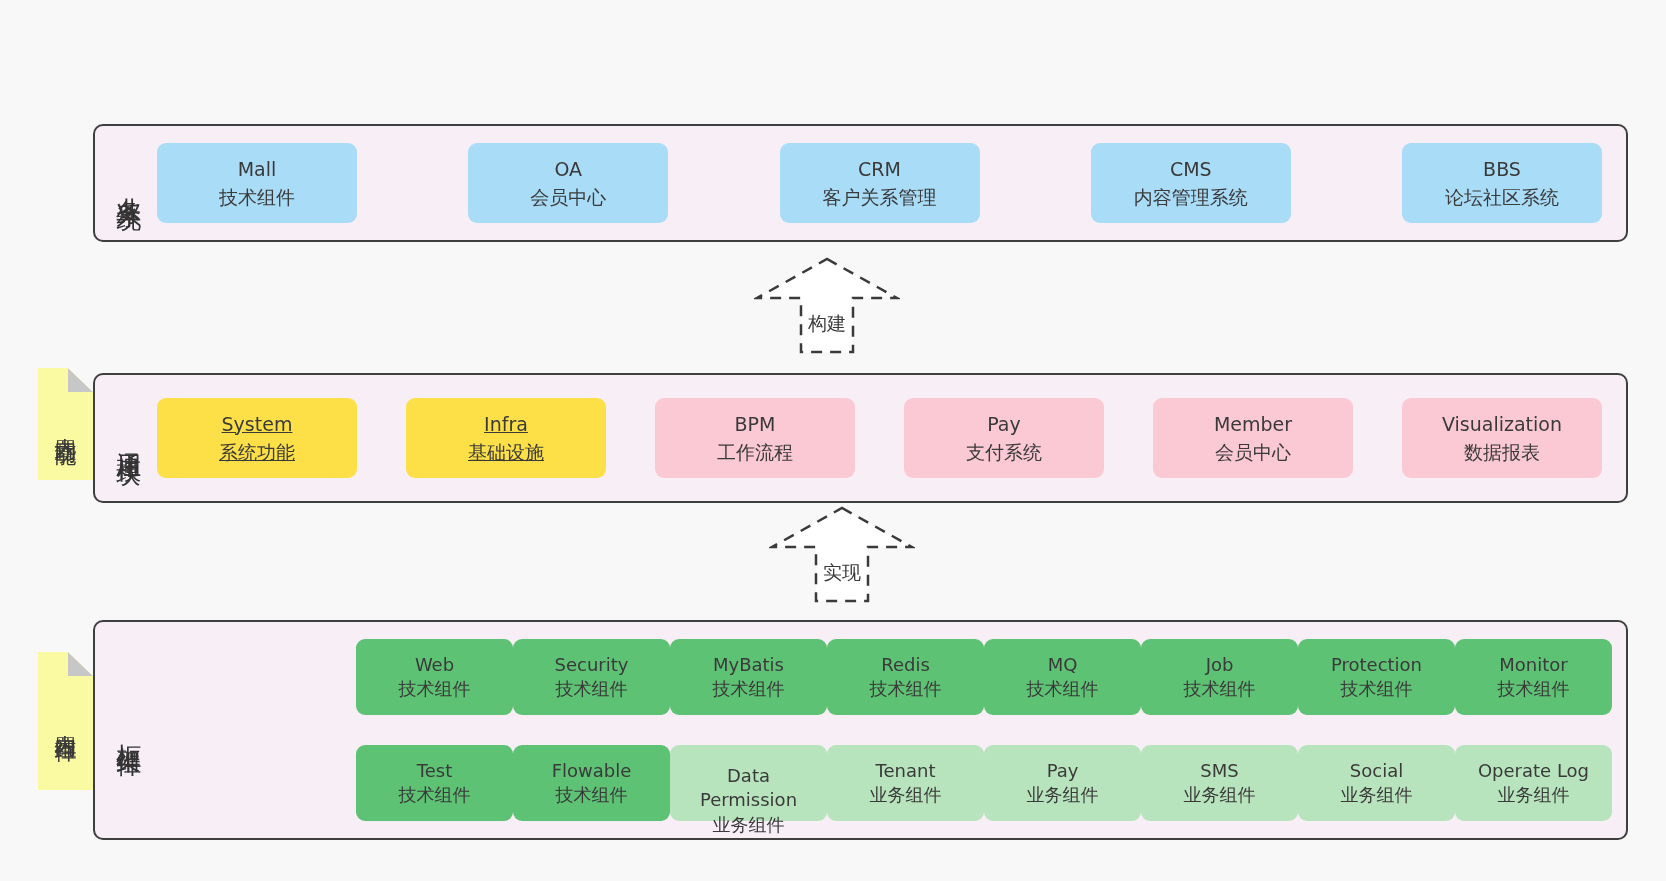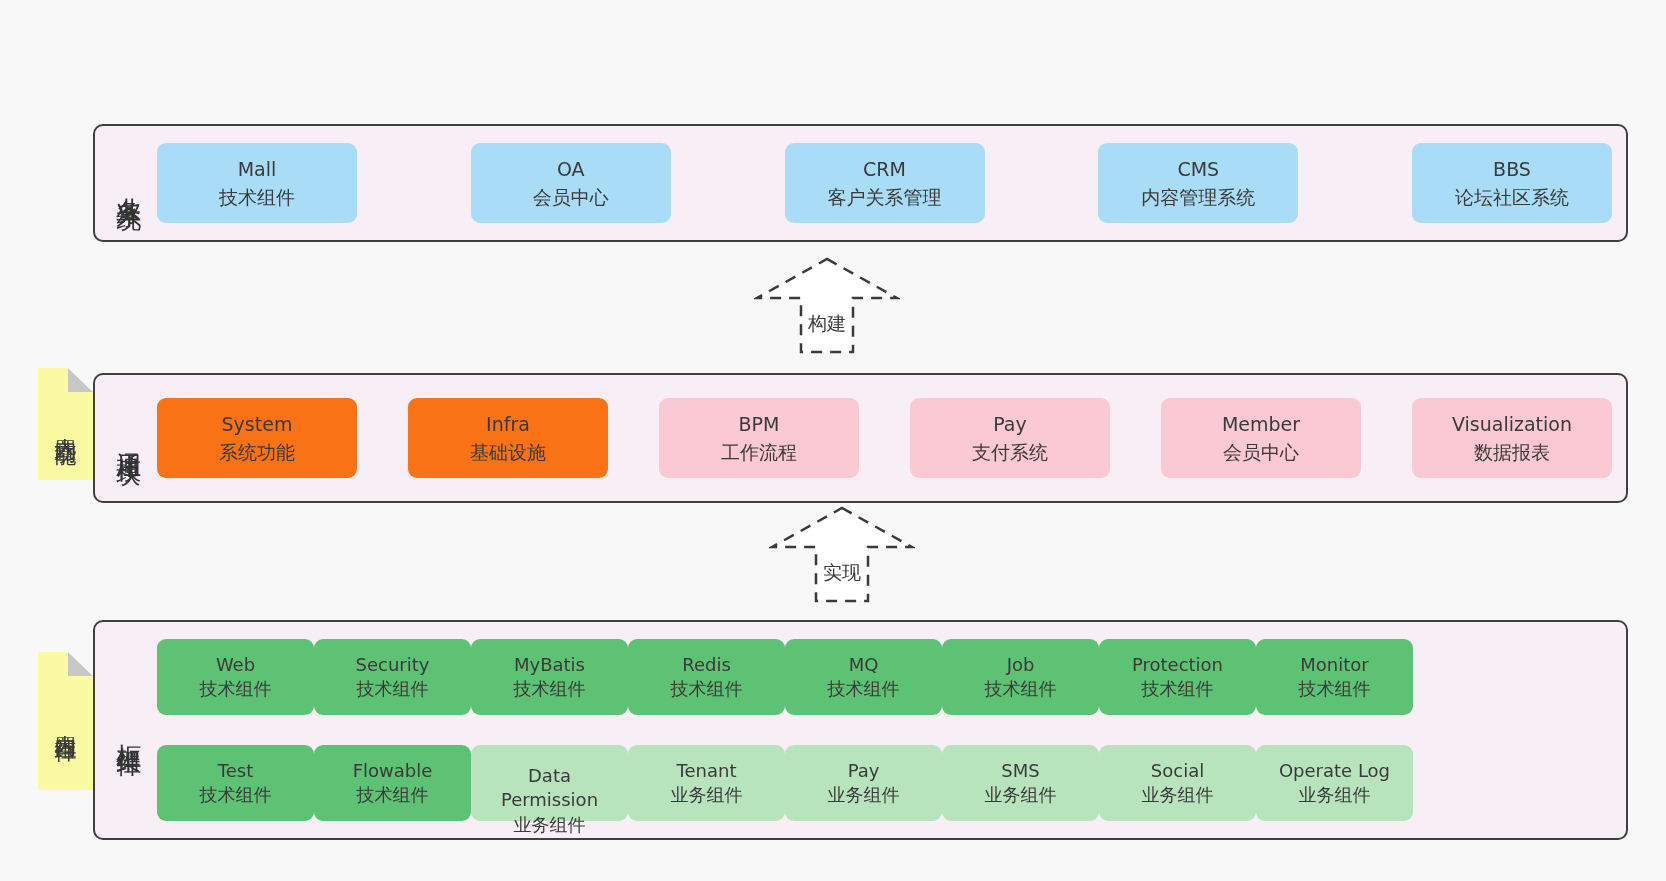--- a/index.html
+++ b/index.html
@@ -42,51 +42,51 @@
     display: flex;
     align-items: center;
     justify-content: center;
   }
 
   .boxes-area {
     flex: 1;
     display: flex;
     justify-content: space-between;
     align-items: flex-start;
-    padding: 0 14px 0 8px;
+    padding: 0 24px 0 8px;
   }
   .rows-area {
     flex: 1;
     display: flex;
     flex-direction: column;
     gap: 30px;
     padding: 0 14px 0 8px;
   }
   .row {
     display: flex;
-    justify-content: flex-start;
+    justify-content: flex-end;
     align-items: center;
   }
 
   
   .box {
     box-sizing: border-box;
     border-radius: 9px;
     display: flex;
     flex-direction: column;
     align-items: center;
     justify-content: center;
     text-align: center;
     color: #3a3a3a;
   }
   .box--wide  { width: 200px; height: 80px; font-size: 19px; line-height: 1.5; }
   .box--cell  { width: 157px; height: 76px; font-size: 18px; line-height: 1.35; }
 
   .box--blue    { background: #a9dcf7; }
-  .box--red     { background: #f97316; }
+  .box--red     { background: #fde047; text-decoration: underline; }
   .box--pink    { background: #fbc9d4; }
   .box--gdark   { background: #5ec274; }
   .box--glight  { background: #b8e4bd; }
 
   .box-title, .box-sub { display: block; }
   .box-title.narrow { max-width: 112px; margin-top: 35px; }
 
   
   .note {
     position: absolute;

